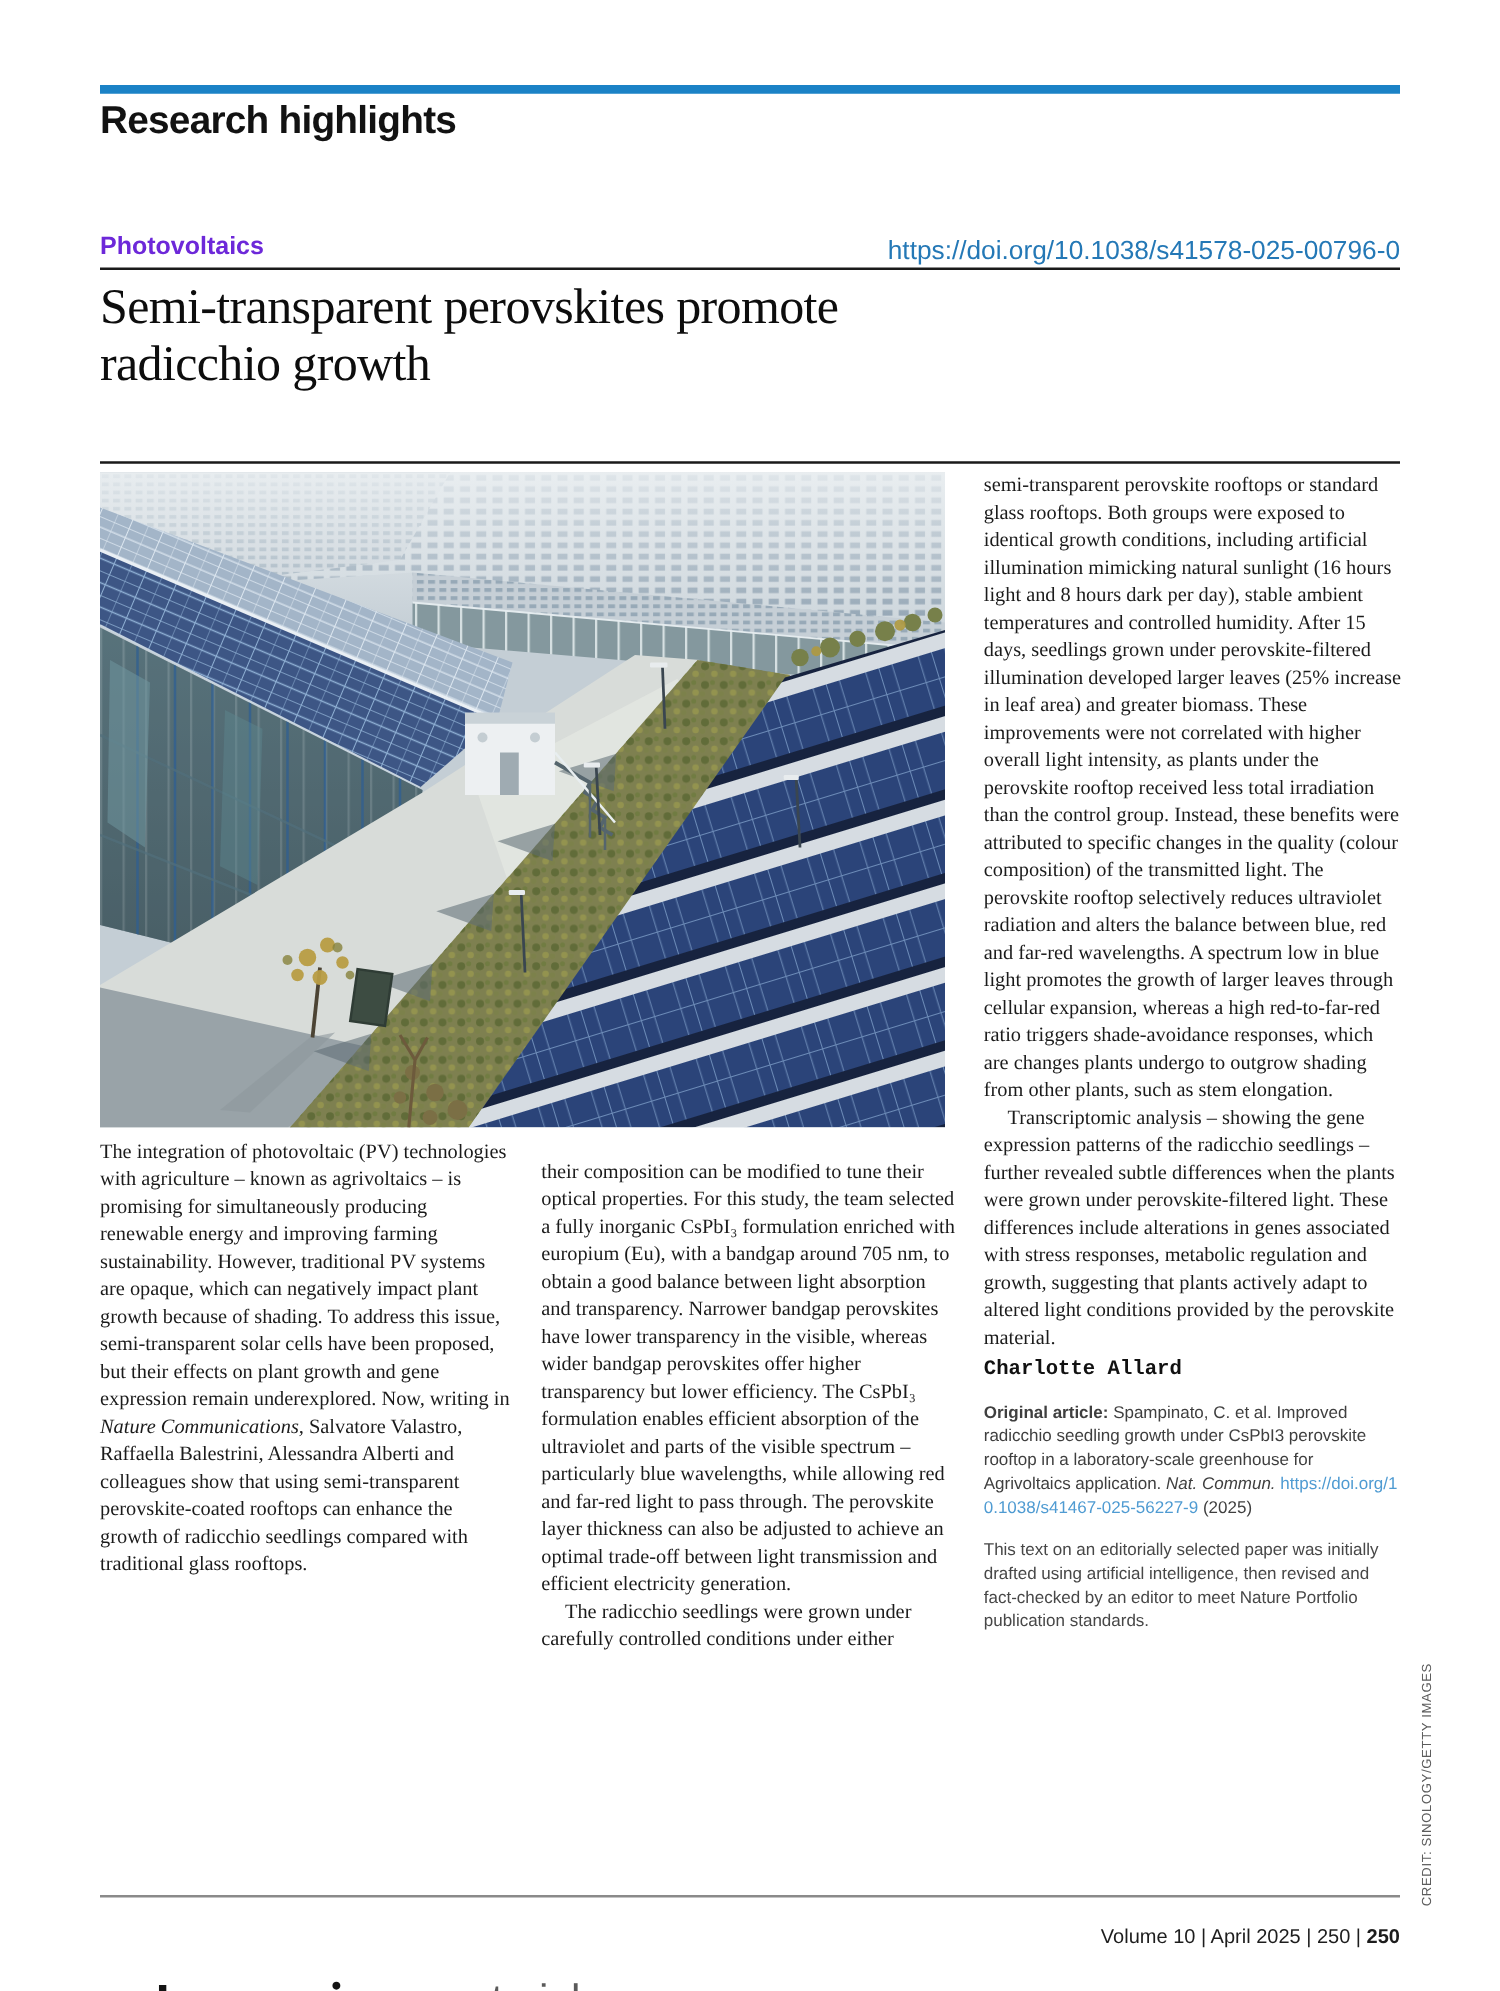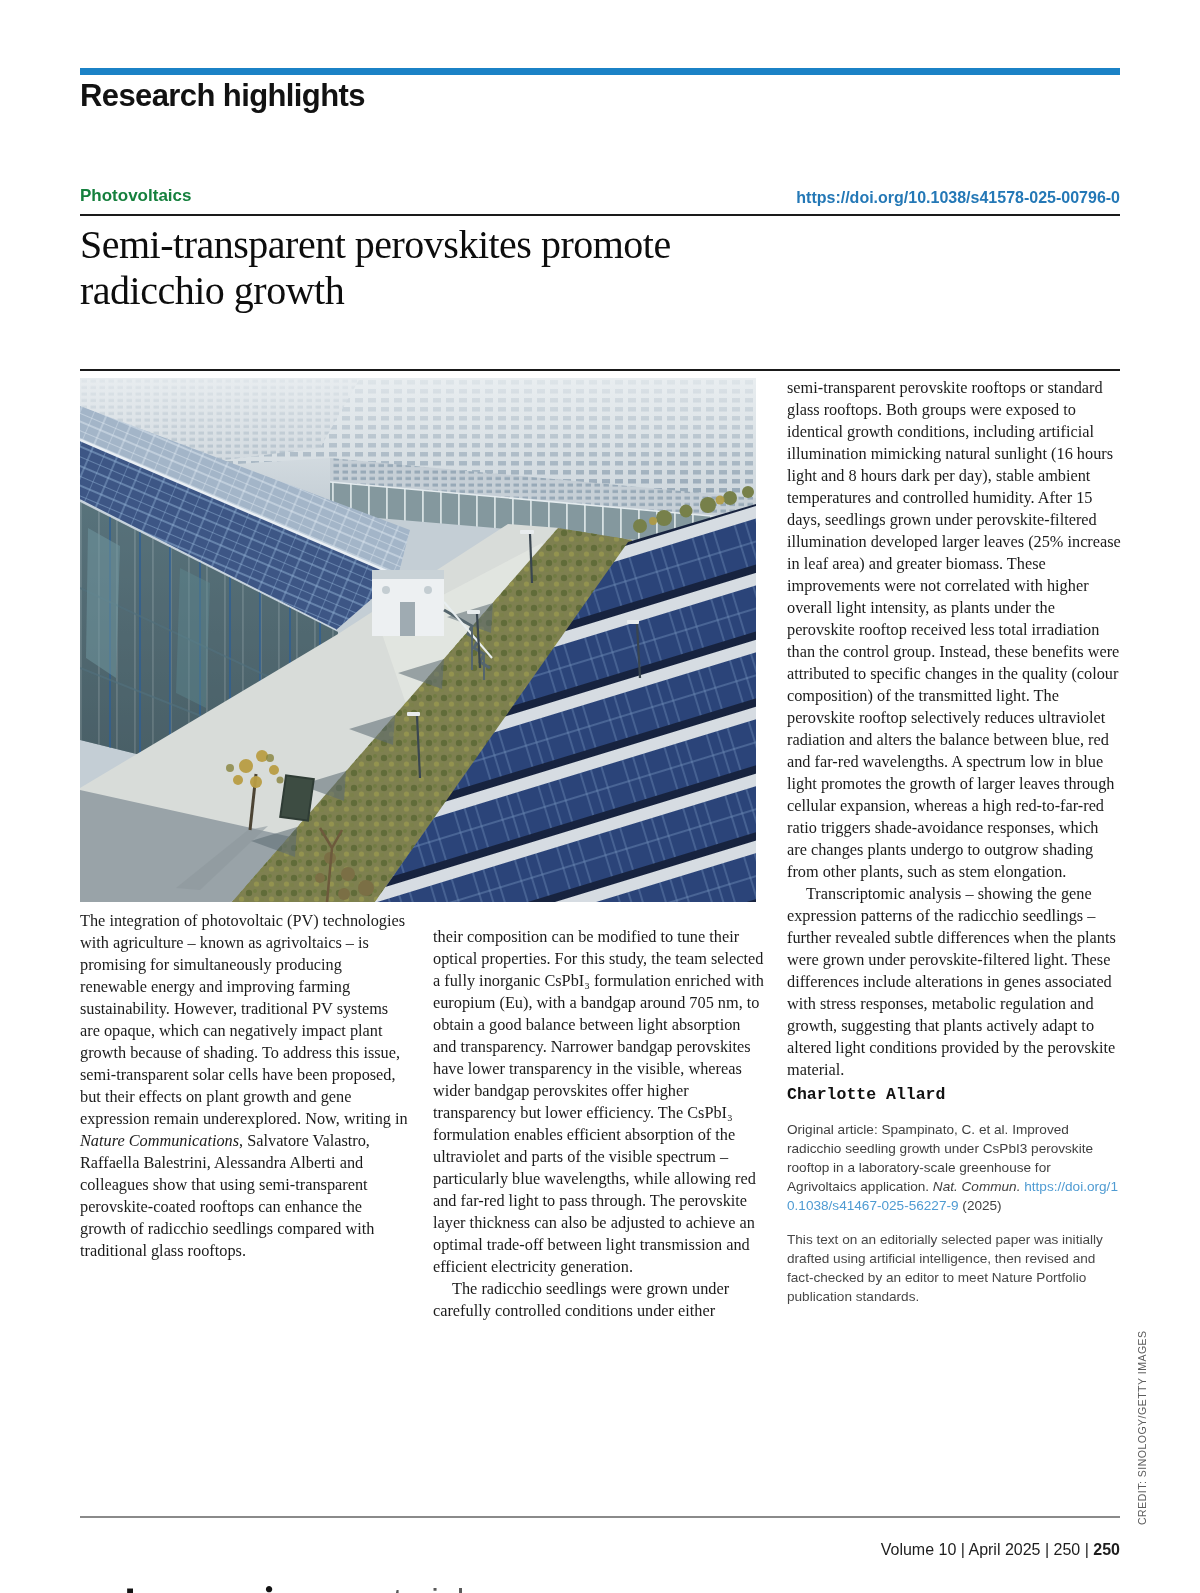--- a/index.html
+++ b/index.html
@@ -3,39 +3,39 @@
 <meta charset="utf-8">
 <style>
   html,body{margin:0;padding:0;background:#ffffff;}
   #page{position:relative;width:1200px;height:1593px;background:#ffffff;overflow:hidden;
         font-family:"Liberation Sans","DejaVu Sans",sans-serif;color:#1c1c1c;}
   .abs{position:absolute;}
 
   
   #top-rule{left:80px;top:68px;width:1040px;height:7px;background:#1b82c6;}
   #section-heading{left:80px;top:78px;font-size:31px;font-weight:700;letter-spacing:-0.6px;color:#121212;}
-  #topic-label{left:80px;top:186px;font-size:17px;font-weight:700;color:#15803d;}
-  #doi-link{right:80px;top:189px;font-size:16px;font-weight:700;color:#2478b6;text-decoration:none;cursor:pointer;}
+  #topic-label{left:80px;top:186px;font-size:20px;font-weight:700;color:#6d28d9;}
+  #doi-link{right:80px;top:189px;font-size:21px;font-weight:400;color:#2478b6;text-decoration:none;cursor:pointer;}
   #topic-rule{left:80px;top:214px;width:1040px;height:2px;background:#1a1a1a;}
   #article-title{left:80px;top:222px;width:620px;font-family:"Liberation Serif","DejaVu Serif",serif;
                  font-size:40px;line-height:46px;font-weight:400;color:#0d0d0d;letter-spacing:-0.5px;}
 
   
   #figure-rule{left:80px;top:369px;width:1040px;height:2px;background:#1a1a1a;}
   #article-photo{left:80px;top:378px;width:676px;height:524px;display:block;}
 
   
   .bodycol{font-family:"Liberation Serif","DejaVu Serif",serif;font-size:16.3px;line-height:22px;color:#1b1b1b;}
   .bodycol p{margin:0;}
   .bodycol p.indent{text-indent:19px;}
   #col1{left:80px;top:910px;width:332px;}
   #col2{left:433px;top:926px;width:332px;}
   #col3{left:787px;top:377px;width:334px;}
   .seg-italic{font-style:italic;}
-  .seg-bold{font-weight:400;}
+  .seg-bold{font-weight:700;}
 
   #author-name{margin-top:3px;font-family:Liberation Mono, monospace;
                font-size:16.5px;font-weight:700;color:#111;}
   .smallblock{font-family:"Liberation Sans","DejaVu Sans",sans-serif;font-size:13.6px;line-height:19px;color:#3f3f3f;}
   #citation{margin-top:14px;}
   #citation-doi-link{color:#4f9bd2;text-decoration:none;cursor:pointer;word-break:break-all;}
   #disclaimer{margin-top:15px;color:#474747;}
 
   
   #photo-credit{right:52px;top:1333px;height:192px;writing-mode:vertical-rl;transform:rotate(180deg);

